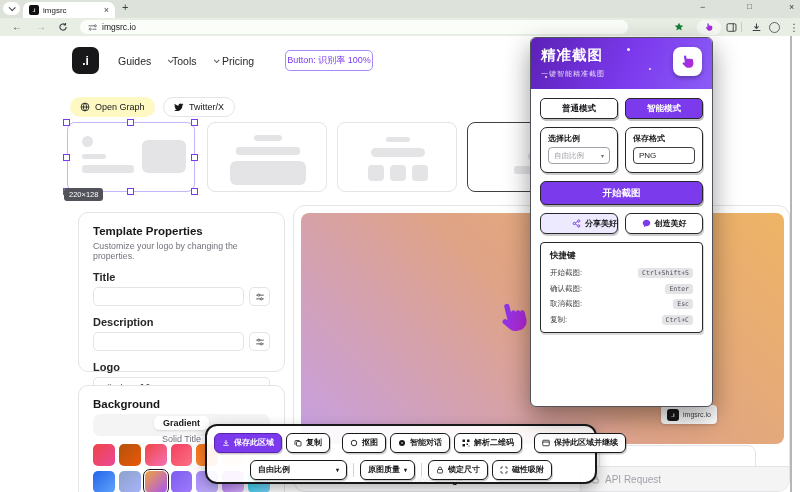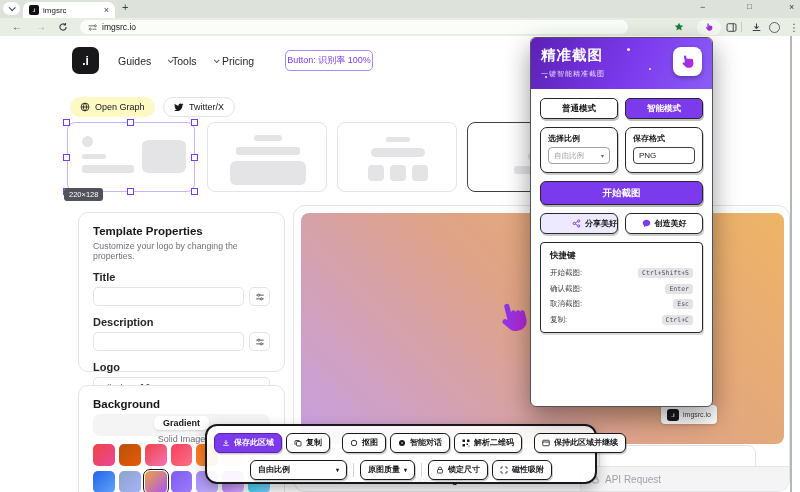--- a/index.html
+++ b/index.html
@@ -282,21 +282,21 @@
       <div class="file-box">
         <span>File: </span>
           <span class="mono">icon16.png</span>
       </div>
     </div>
 
     <div class="panel" id="bg-panel">
       <h3>Background</h3>
       <div class="seg">
         <span class="opt on">Gradient</span>
-        <span class="opt">Solid Image</span>
+        <span class="opt">Solid Title</span>
       </div>
       <div class="swatch-row">
           <div class="swatch" style="background: linear-gradient(135deg, rgb(239, 68, 68), rgb(236, 72, 153));"></div>
           <div class="swatch" style="background: linear-gradient(135deg, rgb(180, 83, 9), rgb(234, 88, 12));"></div>
           <div class="swatch" style="background: linear-gradient(135deg, rgb(239, 68, 68), rgb(244, 114, 182));"></div>
           <div class="swatch" style="background: linear-gradient(135deg, rgb(244, 63, 94), rgb(251, 113, 133));"></div>
           <div class="swatch" style="background: linear-gradient(135deg, rgb(249, 115, 22), rgb(251, 146, 60));"></div>
           <div class="swatch" style="background: linear-gradient(135deg, rgb(254, 205, 211), rgb(254, 215, 170));"></div>
           <div class="swatch" style="background: linear-gradient(135deg, rgb(255, 228, 230), rgb(255, 215, 206));"></div>
         </div>

